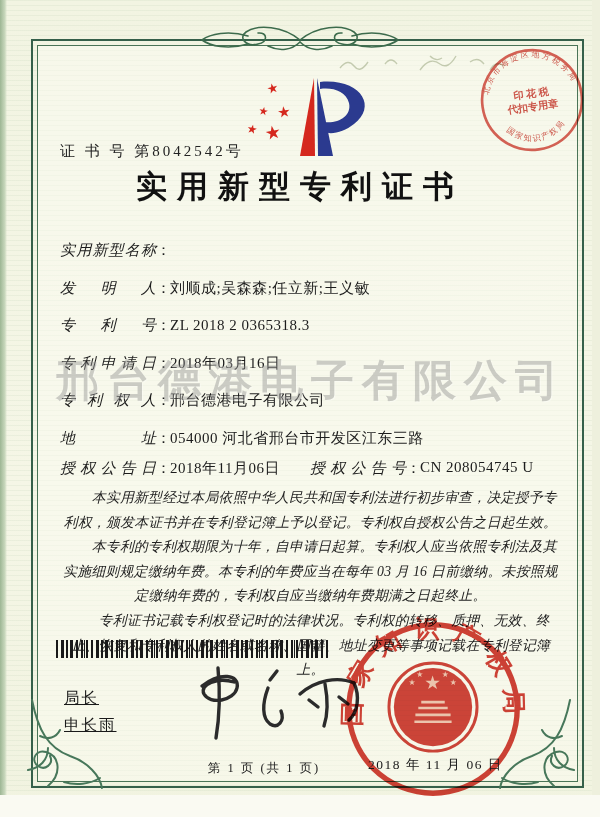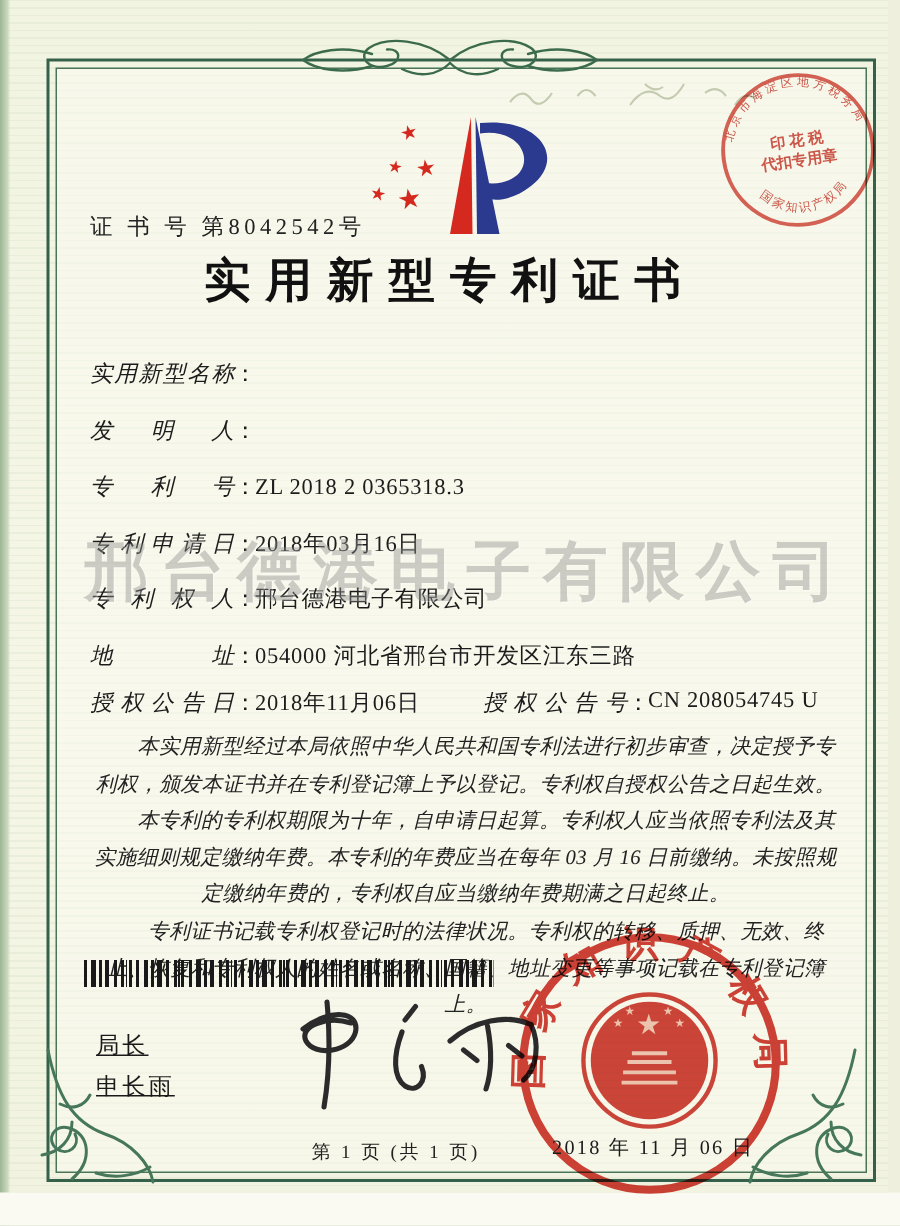--- a/index.html
+++ b/index.html
@@ -27,21 +27,21 @@
     font-size:31px; font-weight:bold; letter-spacing:10px; color:#111; }
 
   .fields { position:absolute; left:60px; top:240px; width:490px; font-size:15px; color:#1c1c1c; }
   .f-row { display:flex; margin-bottom:16.5px; line-height:21px; }
   .f-label { display:inline-block; width:96px; text-align:justify; text-align-last:justify;font-style:italic; }
   .f-colon { display:inline-block; width:14px; }
   .f-value { letter-spacing:.5px; }
 
   .grant-row { position:absolute; left:60px; top:459px; width:505px; font-size:15px; color:#1c1c1c; display:flex; }
   .grant-pair { display:flex; }
-  .grant-pair.second { margin-left:42px; }
+  .grant-pair.second { margin-left:30px; }
 
   .watermark { position:absolute; left:46px; top:352px; width:530px; text-align:center;
     font-size:43px; font-weight:bold; letter-spacing:8px; color:#8f8f8f; opacity:.42;
     text-shadow:1px 1px 0 rgba(255,255,255,.8); pointer-events:none; white-space:nowrap; }
 
   .body-text { position:absolute; left:58px; top:486px; width:505px;
     font-size:13.8px; line-height:24.6px; color:#222; font-style:italic; letter-spacing:.3px;text-align:center; }
   .body-text p { text-indent:2em; }
 
   .barcode { position:absolute; left:56px; top:640px; width:273px; height:18px;
@@ -129,20 +129,21 @@
   <div class="title">实用新型专利证书</div>
 
   <div class="fields">
     <div class="f-row">
       <span class="f-label">实用新型名称</span>
         <span class="f-colon">：</span>
     </div>
     <div class="f-row">
       <span class="f-label">发明人</span>
         <span class="f-colon">：</span>
+      <span class="f-value">刘顺成;吴森森;任立新;王义敏</span>
     </div>
     <div class="f-row">
       <span class="f-label">专利号</span>
         <span class="f-colon">：</span>
       <span class="f-value">ZL 2018 2 0365318.3</span>
     </div>
     <div class="f-row">
       <span class="f-label">专利申请日</span>
         <span class="f-colon">：</span>
       <span class="f-value">2018年03月16日</span>

